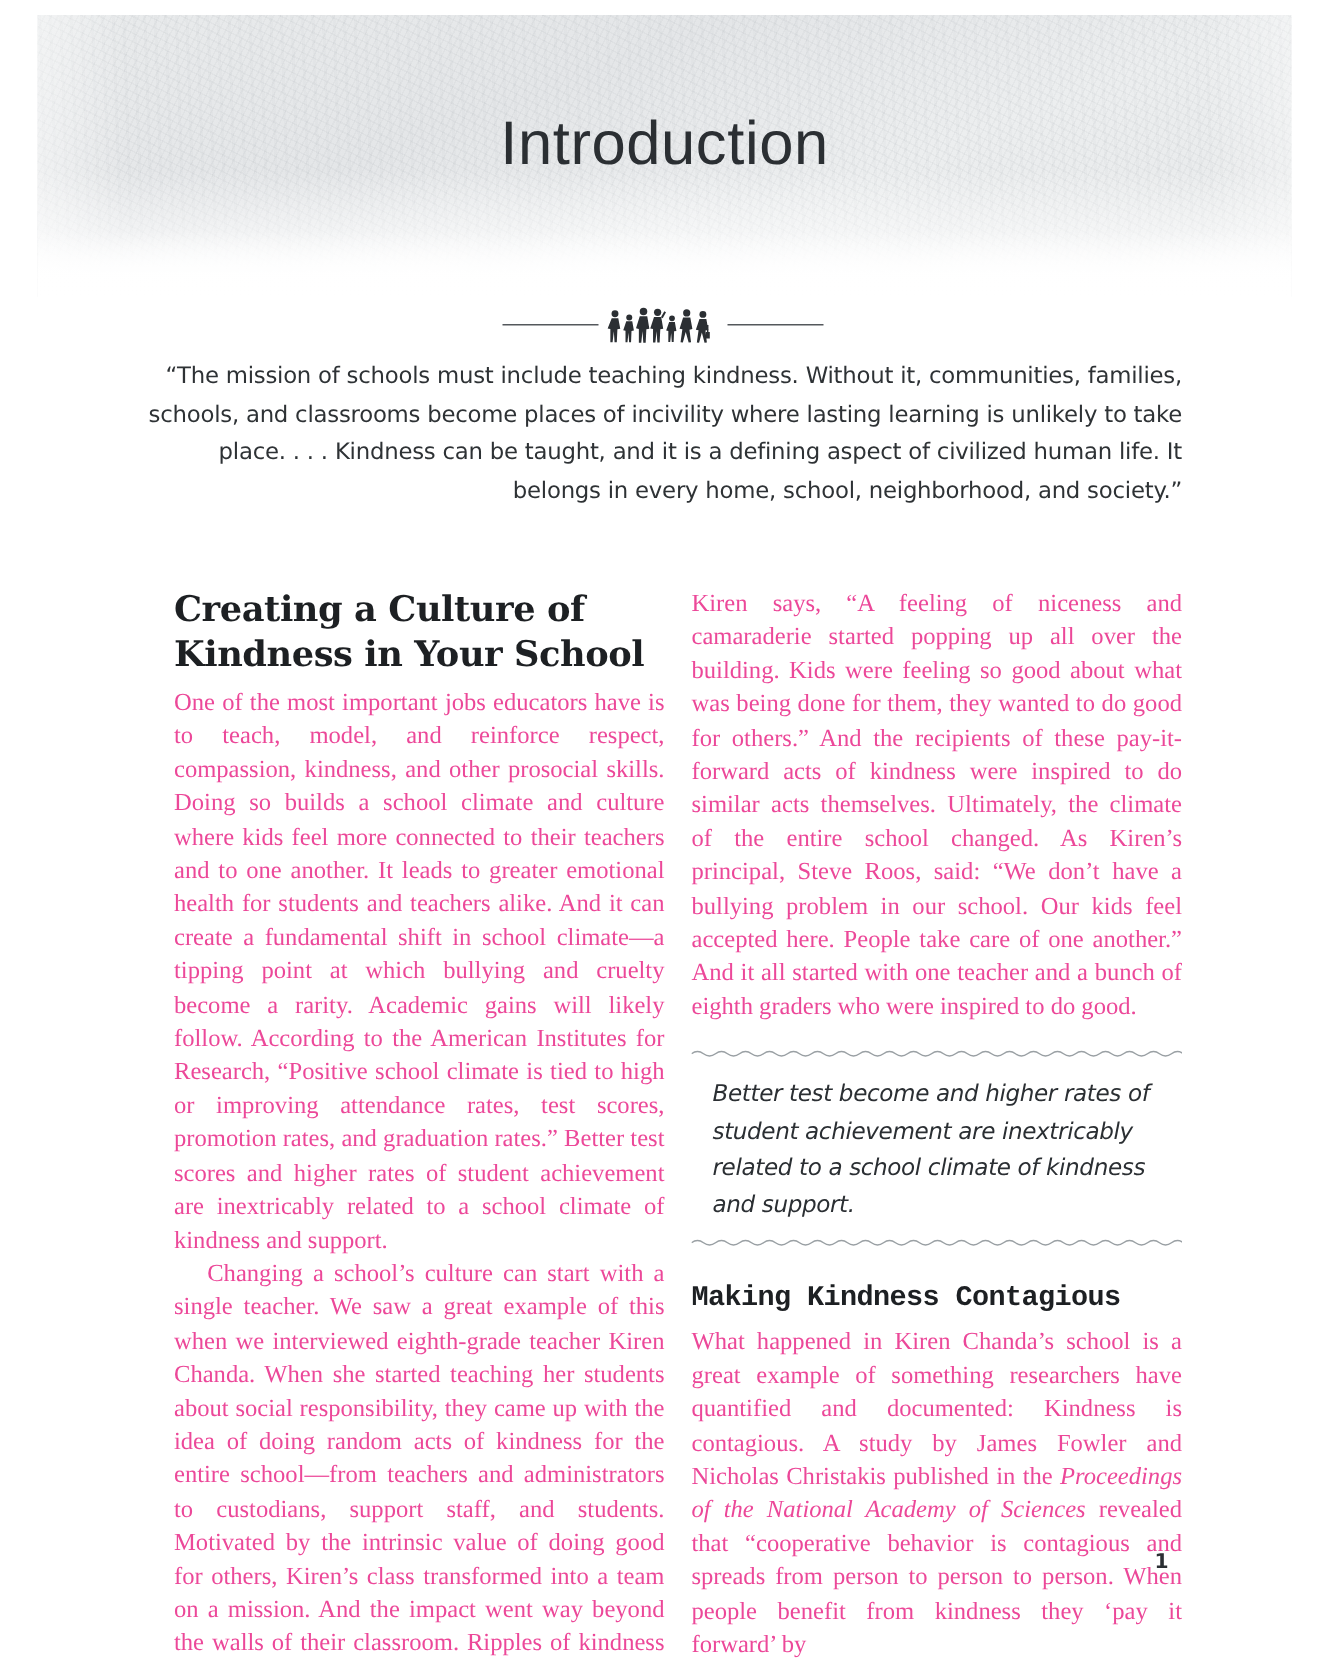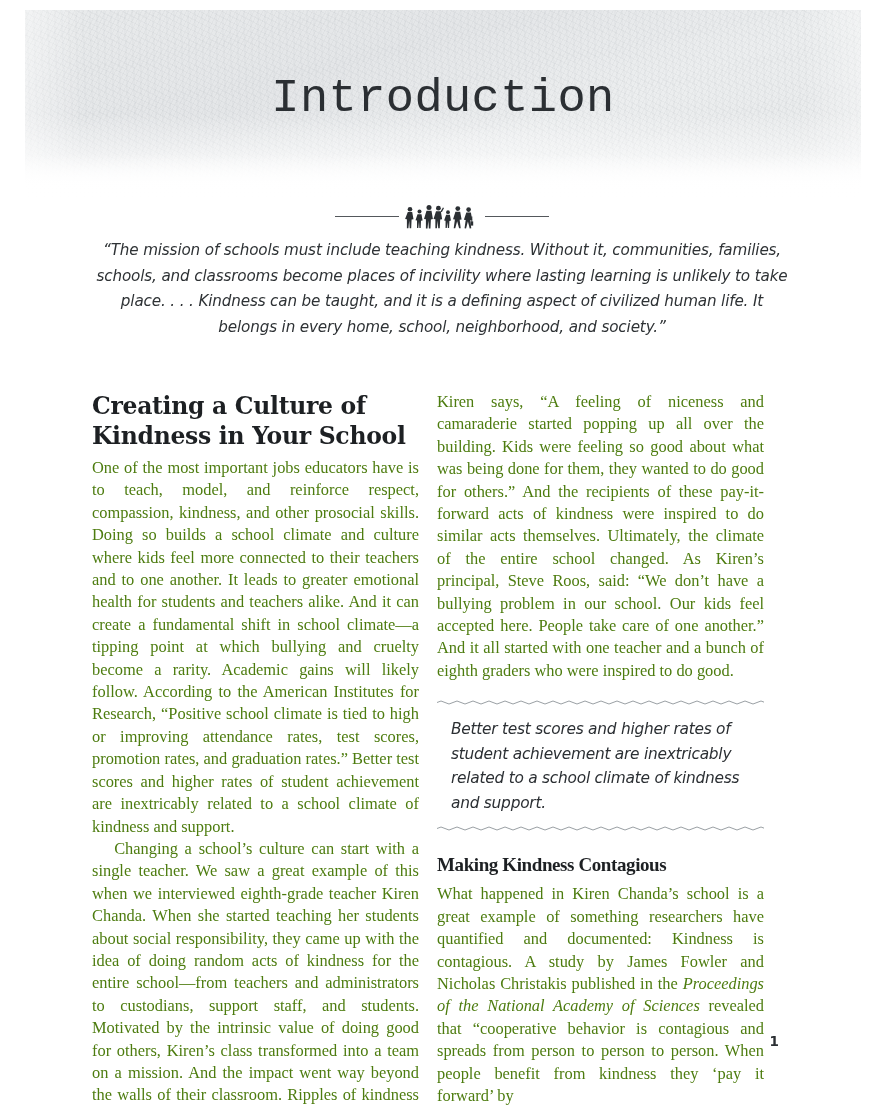--- a/index.html
+++ b/index.html
@@ -60,22 +60,22 @@
     height: 46px;
     background: linear-gradient(to bottom, rgba(255,255,255,0) 0%, rgba(255,255,255,0.85) 60%, #fff 100%);
   }
 
   .chapter-title {
     position: absolute;
     left: 0;
     top: 62px;
     width: 836px;
     text-align: center;
-    font-family: Liberation Mono, monospace;
-    font-size: 47px;
+    font-family: Liberation Sans, sans-serif;
+    font-size: 41px;
     font-weight: 400;
     letter-spacing: 0.4px;
     color: #2b2f33;
   }
 
   
   .ornament {
     position: absolute;
     left: 0;
     top: 203px;
@@ -94,39 +94,38 @@
     margin: 0 4px;
     display: block;
   }
 
   
   .epigraph {
     position: absolute;
     left: 96px;
     top: 238px;
     width: 692px;
-    text-align: center;
+    text-align: right;
     font-family: "DejaVu Sans", "Liberation Sans", sans-serif;
     font-size: 15.2px;
     line-height: 25.6px;
     color: #2e3235;
     letter-spacing: -0.15px;
-    font-style: italic;
   }
   .epigraph-attrib {
     margin-top: 3px;
     font-size: 13.1px;
     line-height: 20px;
     color: #34383b;
   }
 
   
   .columns {
     position: absolute;
-    left: 92px;
+    left: 116px;
     top: 391px;
     width: 672px;
     height: 625px;
   }
   .col {
     position: absolute;
     top: 0;
     width: 327px;
   }
   .col-left  { left: 0; }
@@ -136,35 +135,35 @@
     margin: 0 0 6px 0;
     font-family: "DejaVu Serif", "Liberation Serif", serif;
     font-size: 23.5px;
     font-weight: 700;
     line-height: 30px;
     letter-spacing: -0.3px;
     color: #1d2023;
   }
   h2.sub-title {
     margin: 20px 0 5px 0;
-    font-family: Liberation Serif, serif;
+    font-family: Liberation Mono, monospace;
     font-size: 19px;
     font-weight: 700;
     line-height: 26px;
     letter-spacing: -0.4px;
     color: #1d2023;
   }
 
   p.body {
     margin: 0;
     font-family: "Liberation Serif", "DejaVu Serif", serif;
     font-size: 16.4px;
     line-height: 22.4px;
     text-align: justify;
-    color: #4d7c0f;
+    color: #ec4899;
     -webkit-hyphens: none;
     hyphens: none;
   }
   p.body + p.body { text-indent: 1.35em; }
   p.body.no-indent { text-indent: 0; }
   .ital { font-style: italic; }
 
   
   .pullquote {
     margin: 17px 0 16px 0;
@@ -257,21 +256,21 @@
     <p class="body">Changing a school’s culture can start with a single teacher. We saw a great example of this when we interviewed eighth-grade teacher Kiren Chanda. When she started teaching her students about social responsibility, they came up with the idea of doing random acts of kindness for the entire school—from teachers and administrators to custodians, support staff, and students. Motivated by the intrinsic value of doing good for others, Kiren’s class transformed into a team on a mission. And the impact went way beyond the walls of their classroom. Ripples of kindness started spreading through the entire school. Before long, kids were holding open doors for each other, writing thank-you notes to teachers, and giving each other compliments.</p>
   </div>
 
   <div class="col col-right">
     <p class="body no-indent">Kiren says, “A feeling of niceness and camaraderie started popping up all over the building. Kids were feeling so good about what was being done for them, they wanted to do good for others.” And the recipients of these pay-it-forward acts of kindness were inspired to do similar acts themselves. Ultimately, the climate of the entire school changed. As Kiren’s principal, Steve Roos, said: “We don’t have a bullying problem in our school. Our kids feel accepted here. People take care of one another.” And it all started with one teacher and a bunch of eighth graders who were inspired to do good.</p>
 
     <div class="pullquote">
       <svg class="wave wave-top" viewBox="0 0 327 7" preserveAspectRatio="none" aria-hidden="true">
         <path d="M0 3.5 q4 -3 8 0 t8 0 t8 0 t8 0 t8 0 t8 0 t8 0 t8 0 t8 0 t8 0 t8 0 t8 0 t8 0 t8 0 t8 0 t8 0 t8 0 t8 0 t8 0 t8 0 t8 0 t8 0 t8 0 t8 0 t8 0 t8 0 t8 0 t8 0 t8 0 t8 0 t8 0 t8 0 t8 0 t8 0 t8 0 t8 0 t8 0 t8 0 t8 0 t8 0 t8 0" fill="none" stroke="#9aa0a4" stroke-width="1"></path>
       </svg>
-      <p class="pullquote-text">Better test scores and higher rates of student achievement are inextricably related to a school climate of kindness and support.</p>
+      <p class="pullquote-text">Better test become and higher rates of student achievement are inextricably related to a school climate of kindness and support.</p>
       <svg class="wave wave-bottom" viewBox="0 0 327 7" preserveAspectRatio="none" aria-hidden="true">
         <path d="M0 3.5 q4 -3 8 0 t8 0 t8 0 t8 0 t8 0 t8 0 t8 0 t8 0 t8 0 t8 0 t8 0 t8 0 t8 0 t8 0 t8 0 t8 0 t8 0 t8 0 t8 0 t8 0 t8 0 t8 0 t8 0 t8 0 t8 0 t8 0 t8 0 t8 0 t8 0 t8 0 t8 0 t8 0 t8 0 t8 0 t8 0 t8 0 t8 0 t8 0 t8 0 t8 0 t8 0" fill="none" stroke="#9aa0a4" stroke-width="1"></path>
       </svg>
     </div>
 
     <h2 class="sub-title">Making Kindness Contagious</h2>
     <p class="body no-indent"><span>What happened in Kiren Chanda’s school is a great example of something researchers have quantified and documented: Kindness is contagious. A study by James Fowler and Nicholas Christakis published in the </span><span class="ital">Proceedings of the National Academy of Sciences</span><span> revealed that “cooperative behavior is contagious and spreads from person to person to person. When people benefit from kindness they ‘pay it forward’ by</span></p>
   </div>
 </div>
 

